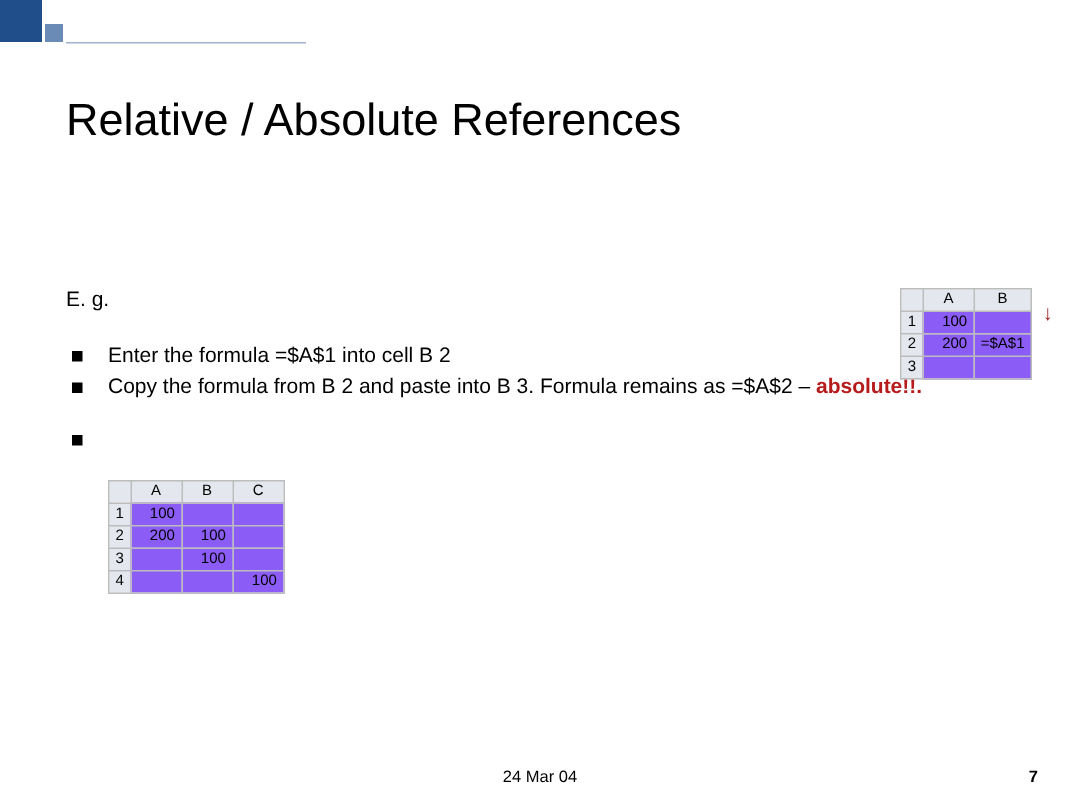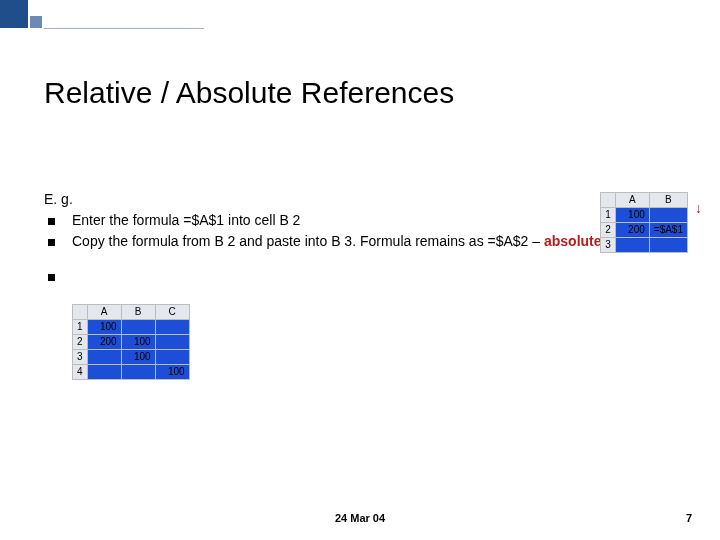--- a/index.html
+++ b/index.html
@@ -19,35 +19,35 @@
   .deco-square.big { top: 0; left: 0; width: 28px; height: 28px; }
   .deco-square.small { top: 16px; left: 30px; width: 12px; height: 12px; background: #6a8bb5; }
   .deco-line {
     position: absolute;
     top: 28px; left: 44px;
     width: 160px; height: 1px;
     background: #9fb3cf;
   }
   .title {
     position: absolute;
-    top: 76px;
+    top: 64px;
     left: 44px;
     font-size: 30px;
     color: #000;
   }
   .body {
     position: absolute;
     top: 190px;
     left: 44px;
     width: 640px;
     font-size: 14px;
     color: #000;
     line-height: 1.35;
   }
-  .eg { margin-bottom: 2px; }
+  .eg { margin-bottom: 18px; }
   .row {
     display: flex;
     align-items: flex-start;
     margin-bottom: 2px;
   }
   .bullet {
     width: 28px;
     flex: 0 0 28px;
     padding-left: 4px;
   }
@@ -70,21 +70,21 @@
   .mini-table {
     border-collapse: collapse;
     font-size: 10px;
   }
   .mini-table th, .mini-table td {
     border: 1px solid #bcbcbc;
     padding: 0 4px;
     height: 14px;
     line-height: 14px;
     text-align: right;
-    background: #1d4ed8;
+    background: #8b5cf6;
     color: #000;
   }
   .mini-table th {
     background: #e4e8ee;
     text-align: center;
     font-weight: normal;
   }
   .mini-table .rh {
     background: #e4e8ee;
     text-align: center;
@@ -108,21 +108,20 @@
     font-size: 14px;
     color: #a52929;
   }
   .footer-date {
     position: absolute;
     bottom: 16px;
     left: 50%;
     transform: translateX(-50%);
     font-size: 11px;
     color: #000;
-    font-weight: bold;
   }
   .footer-page {
     position: absolute;
     bottom: 16px;
     right: 28px;
     font-size: 11px;
     font-weight: bold;
     color: #000;
   }
 </style>

